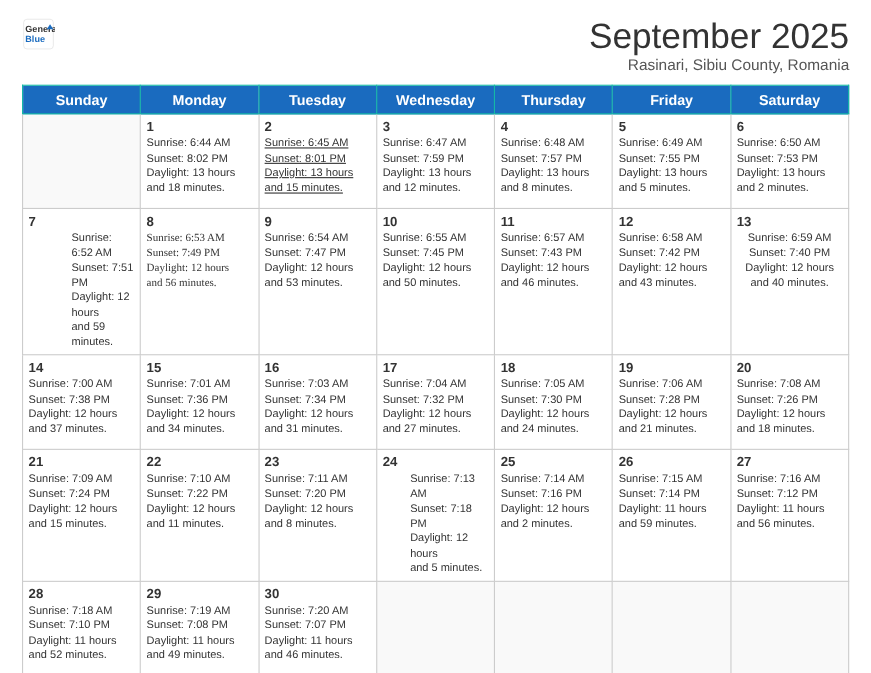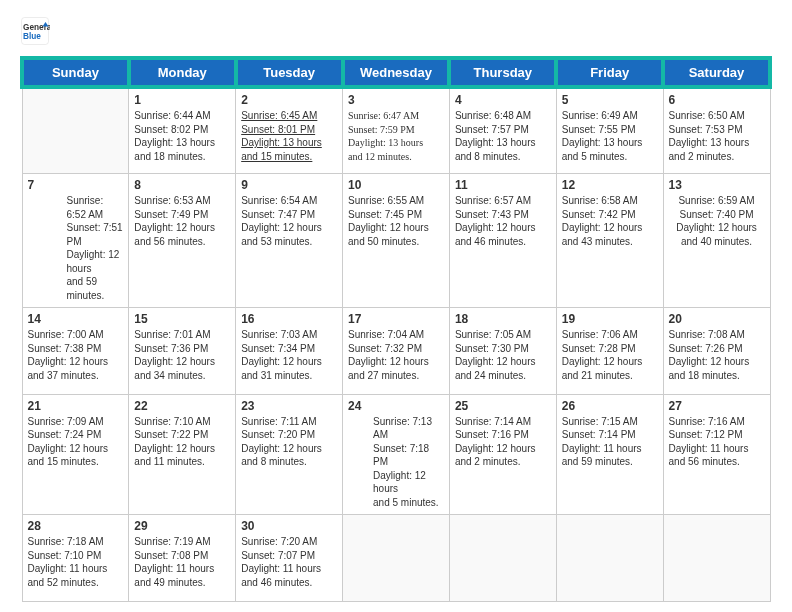--- a/index.html
+++ b/index.html
@@ -52,21 +52,21 @@
       width: 100%;
       table-layout: fixed;
     }
     .calendar th {
       background-color: #1a6bbf;
       color: #fff;
       text-align: center;
       padding: 5px 2px;
       font-size: 13px;
       font-weight: bold;
-      border: 4px solid #14b8a6;
+      border: 1px solid #14b8a6;
     }
     .calendar td {
       vertical-align: top;
       border: 1px solid #ccc;
       padding: 4px 5px;
       font-size: 10.5px;
       color: #333;
       height: 86px;
     }
     .calendar td.empty {
@@ -90,20 +90,24 @@
 <div class="page">
   <div class="header">
     <div class="logo">
       <svg class="logo-icon" viewBox="0 0 40 40">
         <rect x="2" y="2" width="36" height="36" rx="4" fill="white" stroke="#ccc" stroke-width="0.5"></rect>
         <text x="4" y="18" font-family="Arial" font-weight="bold" font-size="11" fill="#333">General</text>
         <text x="4" y="30" font-family="Arial" font-weight="bold" font-size="11" fill="#1a6bbf">Blue</text>
         <polygon points="34,8 38,14 30,14" fill="#1a6bbf"></polygon>
       </svg>
     </div>
+    <div class="title-block">
+      <div class="month-title">September 2025</div>
+      <div class="location">Rasinari, Sibiu County, Romania</div>
+    </div>
   </div>
 
   <table class="calendar">
     <thead>
       <tr>
 
       <th>Sunday</th>
           <th>Monday</th>
           <th>Tuesday</th>
           <th>Wednesday</th>
@@ -124,21 +128,21 @@
           </td>
           <td>
             <span class="day-number">2</span>
             <div class="day-info" style="white-space: pre-line; text-decoration: underline;">Sunrise: 6:45 AM
 Sunset: 8:01 PM
 Daylight: 13 hours
 and 15 minutes.</div>
           </td>
           <td>
             <span class="day-number">3</span>
-            <div class="day-info" style="white-space: pre-line; font-family: Liberation Serif, serif;">Sunrise: 6:47 AM
+            <div class="day-info" style="white-space: pre-line;">Sunrise: 6:47 AM
 Sunset: 7:59 PM
 Daylight: 13 hours
 and 12 minutes.</div>
           </td>
           <td>
             <span class="day-number">4</span>
             <div class="day-info" style="white-space: pre-line;">Sunrise: 6:48 AM
 Sunset: 7:57 PM
 Daylight: 13 hours
 and 8 minutes.</div>
@@ -161,21 +165,21 @@
         <tr>
           <td>
             <span class="day-number">7</span>
             <div class="day-info" style="white-space: pre-line; margin-left: 39px;">Sunrise: 6:52 AM
 Sunset: 7:51 PM
 Daylight: 12 hours
 and 59 minutes.</div>
           </td>
           <td>
             <span class="day-number">8</span>
-            <div class="day-info" style="white-space: pre-line;">Sunrise: 6:53 AM
+            <div class="day-info" style="white-space: pre-line; font-family: Liberation Serif, serif;">Sunrise: 6:53 AM
 Sunset: 7:49 PM
 Daylight: 12 hours
 and 56 minutes.</div>
           </td>
           <td>
             <span class="day-number">9</span>
             <div class="day-info" style="white-space: pre-line;">Sunrise: 6:54 AM
 Sunset: 7:47 PM
 Daylight: 12 hours
 and 53 minutes.</div>

